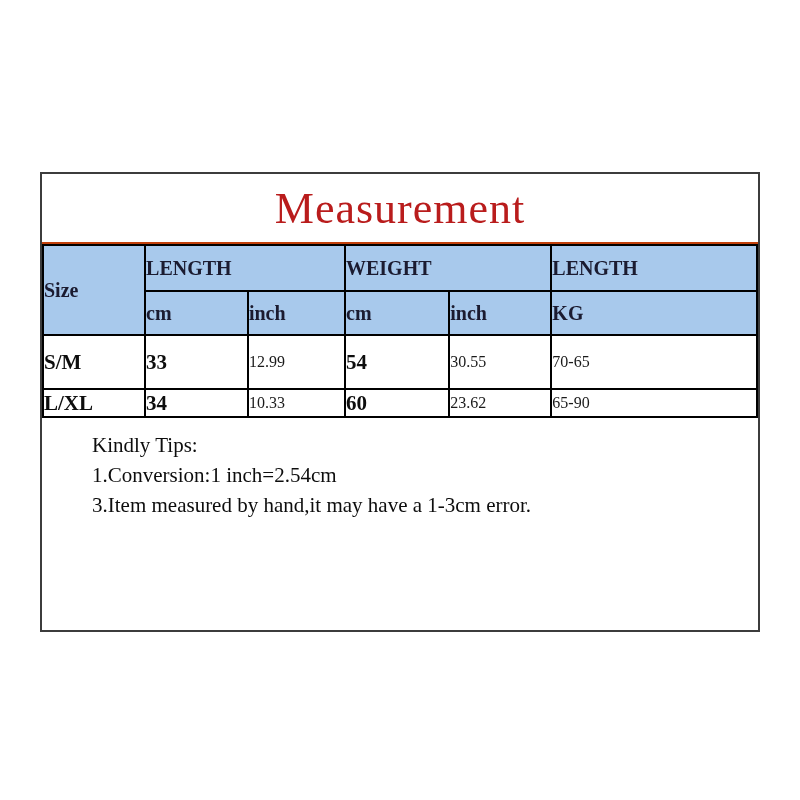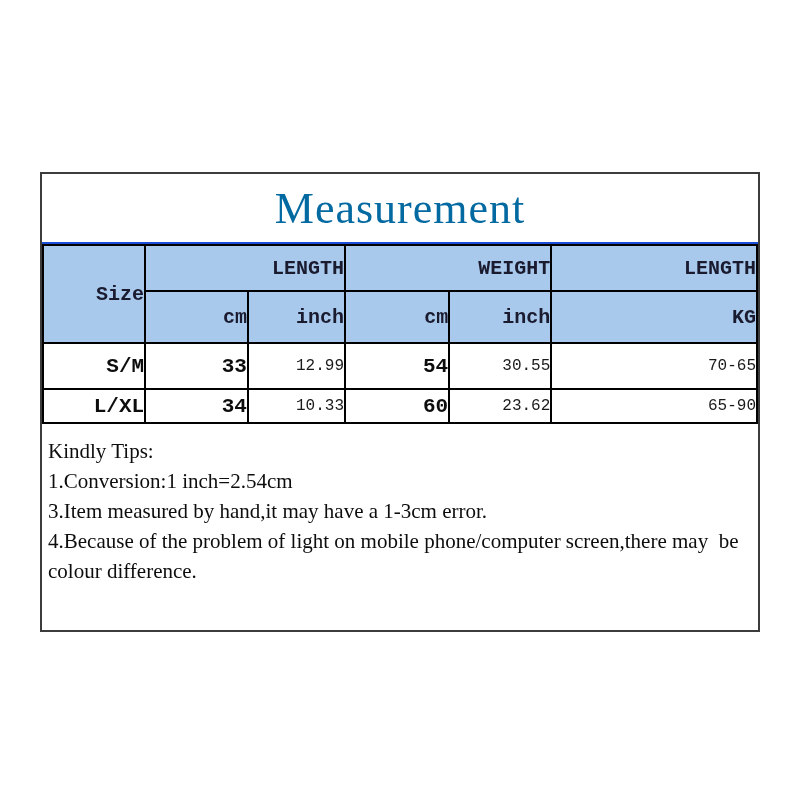--- a/index.html
+++ b/index.html
@@ -24,36 +24,35 @@
     flex-direction: column;
   }
   .title-bar {
     height: 70px;
     flex: 0 0 70px;
     display: flex;
     align-items: center;
     justify-content: center;
     font-size: 44px;
     letter-spacing: 1px;
-    color: #0369a1;
-    border-bottom: 2px solid #1d4ed8;
+    color: #b91c1c;
+    border-bottom: 2px solid #c2410c;
     box-sizing: border-box;
   }
   table.size-table {
     width: 100%;
     border-collapse: collapse;
     table-layout: fixed;
   }
   table.size-table td, table.size-table th {
     border: 2px solid #000000;
-    text-align: right;
+    text-align: left;
     vertical-align: middle;
     padding: 0;
     overflow: hidden;
-    font-family: Liberation Mono, monospace;
   }
   th.hdr {
     background: #a8c9ec;
     color: #1b1b30;
     font-weight: bold;
     font-size: 20px;
   }
   td.val-bold {
     font-weight: bold;
     font-size: 21px;
@@ -64,21 +63,21 @@
     font-size: 16px;
     color: #1a1a1a;
   }
   .tips {
     flex: 1 1 auto;
     padding: 12px 8px 0 6px;
     font-size: 21px;
     line-height: 30px;
     color: #0d0d0d;
   }
-  .tips div { white-space: pre-wrap; }
+  .tips div { white-space: pre-wrap; margin-left: 44px; }
 </style>
 </head>
 <body>
 
 <div class="card">
 
   <div class="title-bar">Measurement</div>
 
   <table class="size-table">
     <colgroup>
@@ -89,46 +88,45 @@
       <col style="width:14.3%">
       <col style="width:28.8%">
     </colgroup>
     <tbody>
       <tr style="height:46px">
         <th class="hdr" rowspan="2">Size</th>
         <th class="hdr" colspan="2">LENGTH</th>
         <th class="hdr" colspan="2">WEIGHT</th>
         <th class="hdr">LENGTH</th>
       </tr>
-      <tr style="height:52px">
+      <tr style="height:44px">
         <th class="hdr">cm</th>
         <th class="hdr">inch</th>
         <th class="hdr">cm</th>
         <th class="hdr">inch</th>
         <th class="hdr">KG</th>
       </tr>
-      <tr style="height:46px">
+      <tr style="height:54px">
         <td class="val-bold">S/M</td>
         <td class="val-bold">33</td>
         <td class="val-reg">12.99</td>
         <td class="val-bold">54</td>
         <td class="val-reg">30.55</td>
         <td class="val-reg">70-65</td>
       </tr>
-      <tr style="height:34px">
+      <tr style="height:28px">
         <td class="val-bold">L/XL</td>
         <td class="val-bold">34</td>
         <td class="val-reg">10.33</td>
         <td class="val-bold">60</td>
         <td class="val-reg">23.62</td>
         <td class="val-reg">65-90</td>
       </tr>
     </tbody>
   </table>
 
   <div class="tips">
     <div>Kindly Tips:</div>
     <div>1.Conversion:1 inch=2.54cm</div>
     <div>3.Item measured by hand,it may have a 1-3cm error.</div>
-    <div>4.Because of the problem of light on mobile phone/computer screen,there may  be colour difference.</div>
   </div>
 
 </div>
 
 </body></html>

